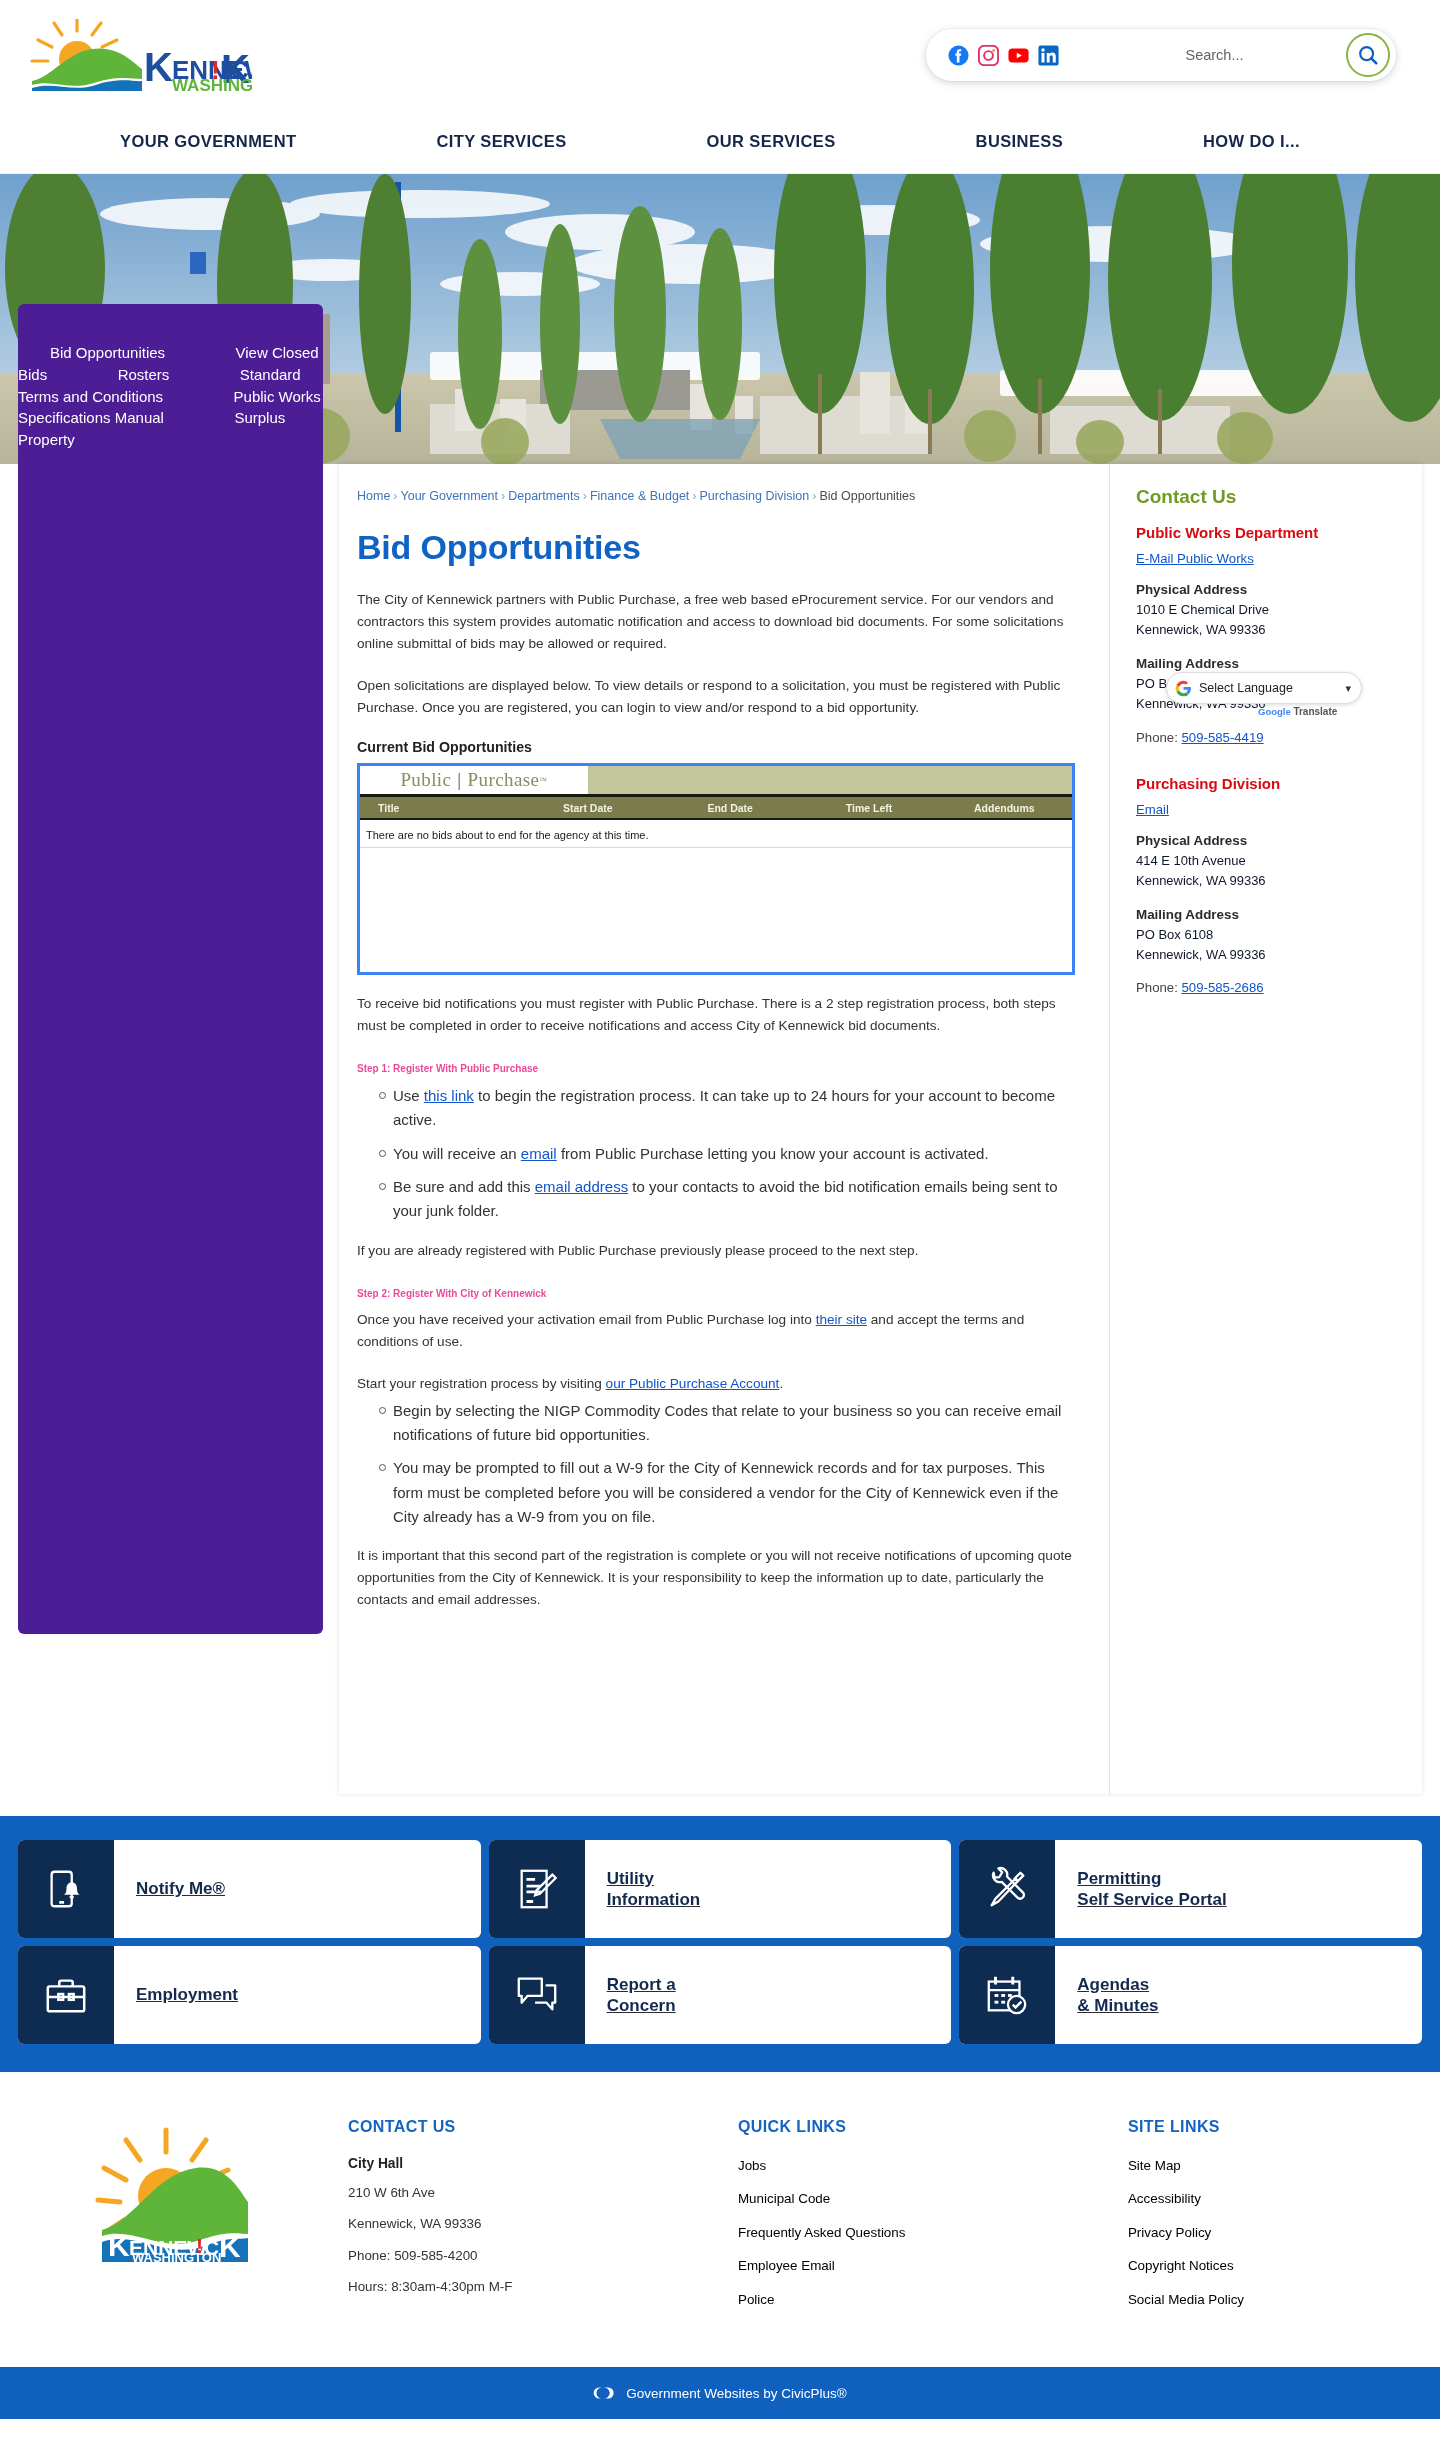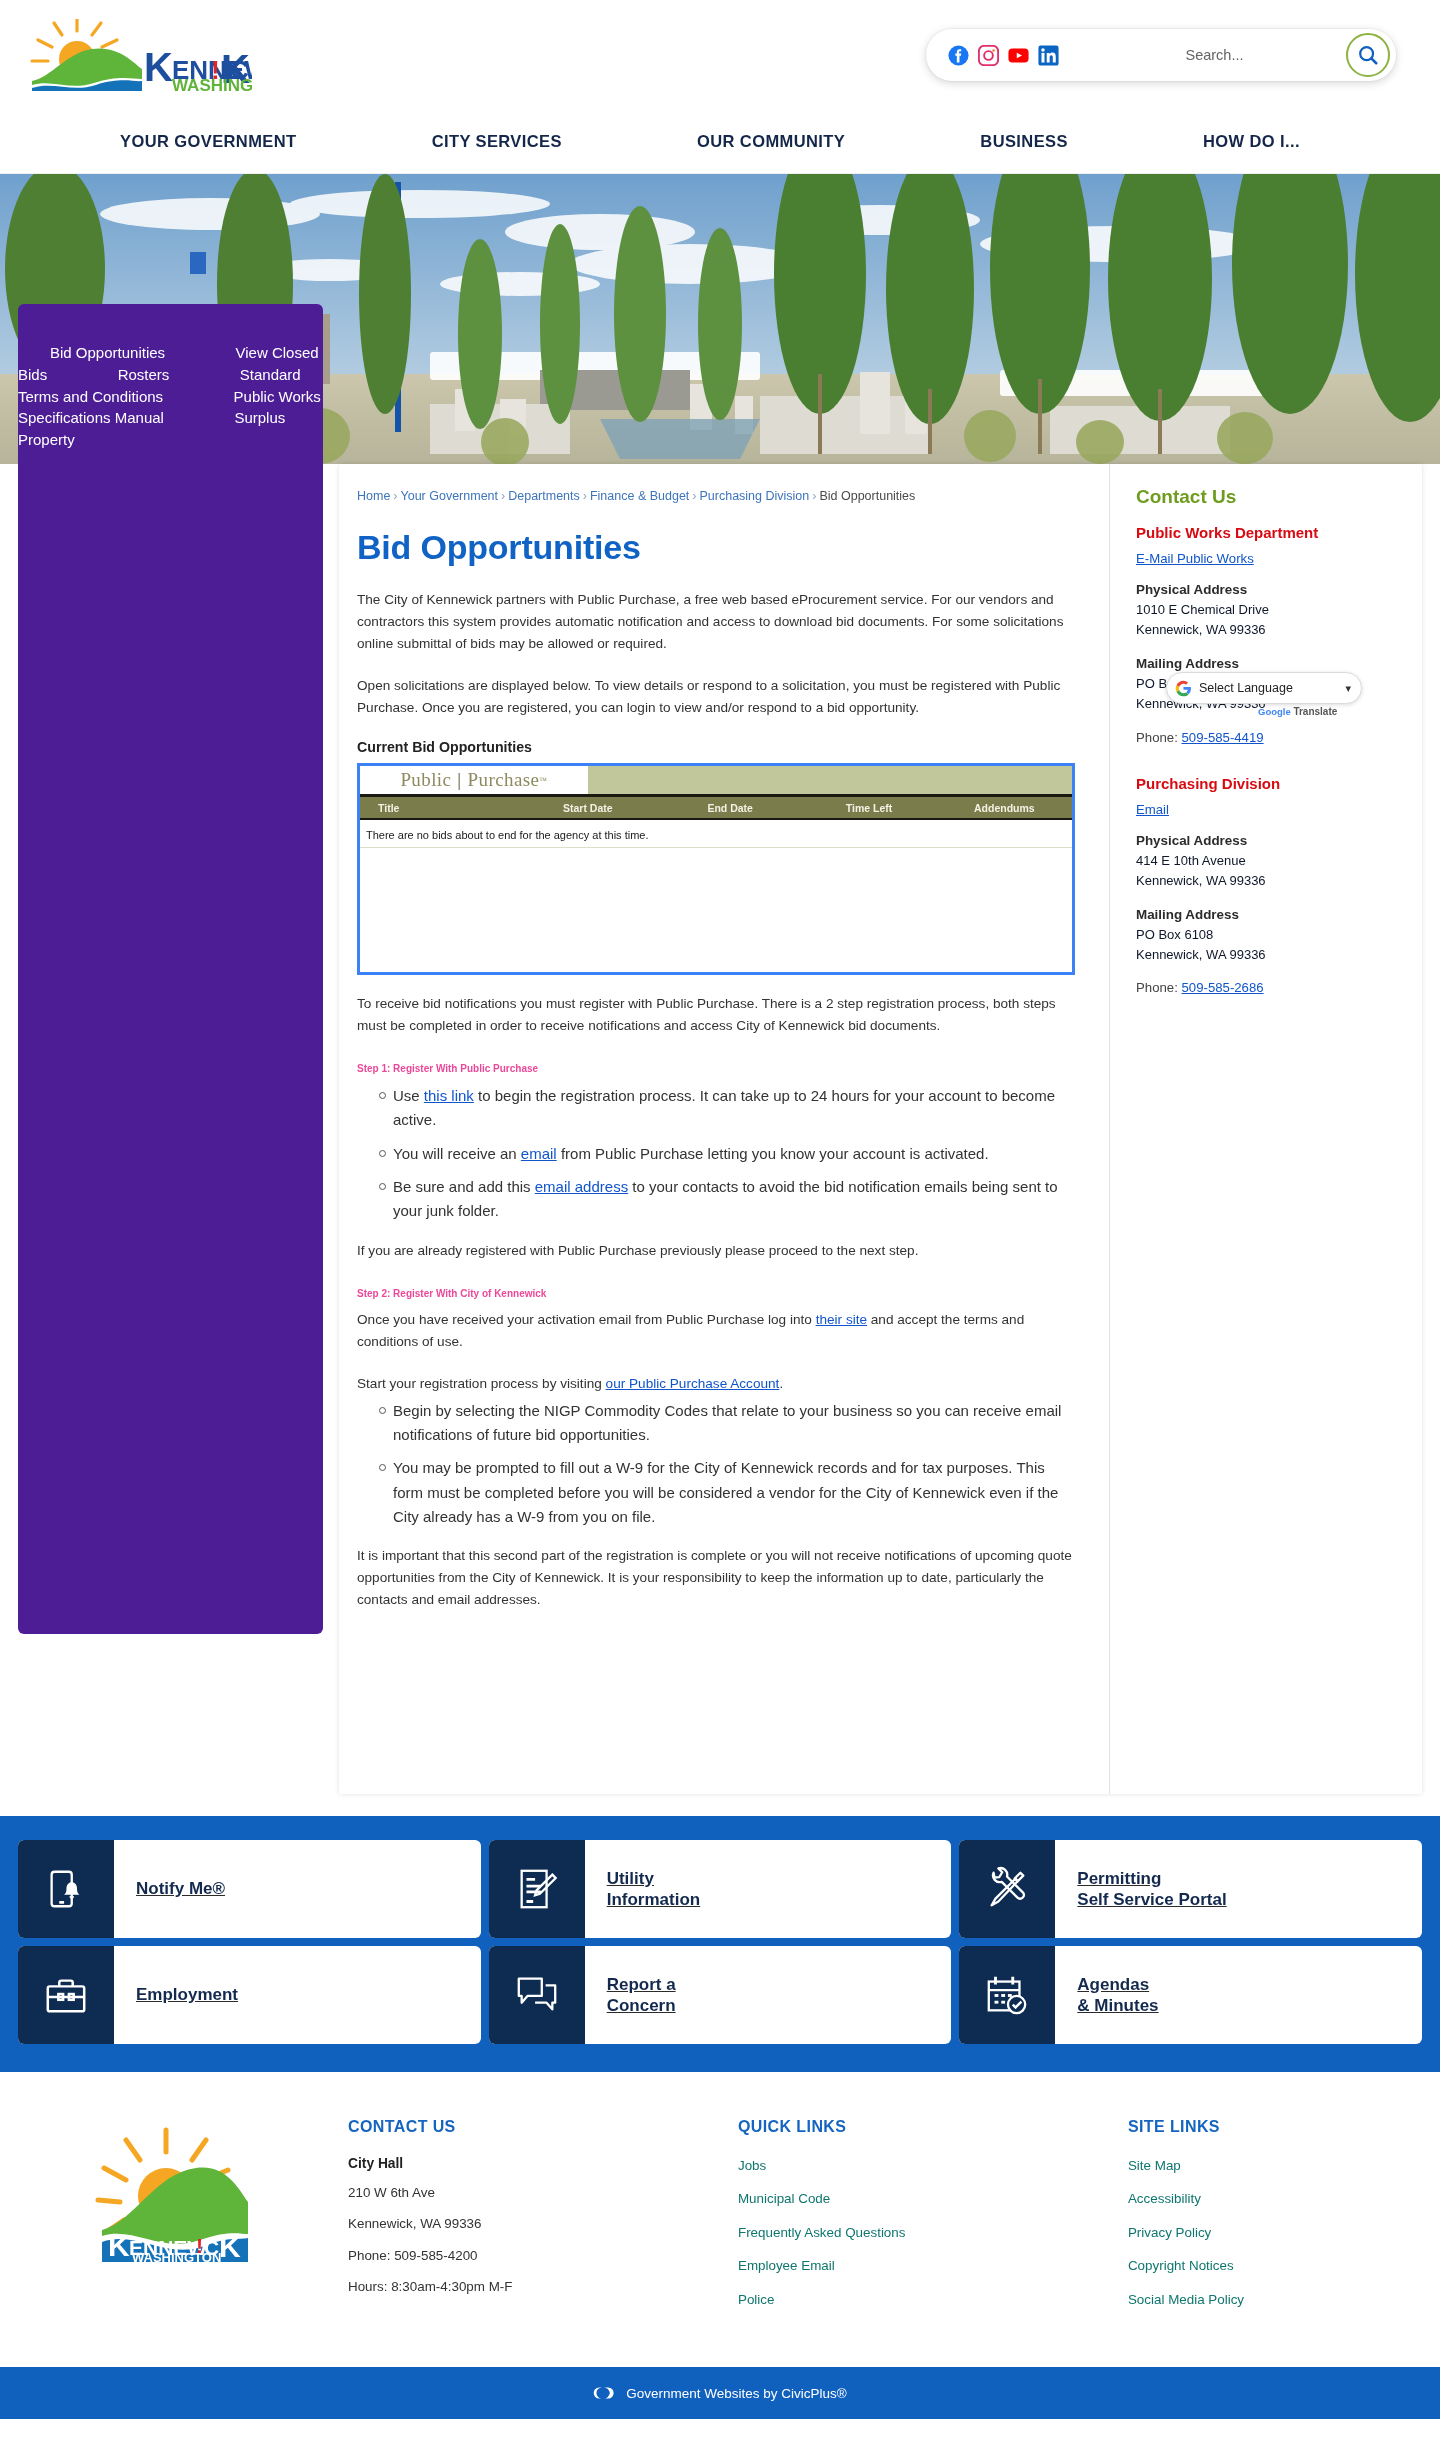--- a/index.html
+++ b/index.html
@@ -347,21 +347,21 @@
   .f-col.wide { flex: 1.35; }
   .f-head {
     font-size: 16px;
     font-weight: 700;
     color: #1565c0;
     letter-spacing: 0.4px;
     margin-bottom: 20px;
   }
   .f-strong { font-size: 13.8px; font-weight: 700; color: #222; margin-bottom: 12px; }
   .f-line { font-size: 13.4px; color: #333; line-height: 1.45; margin-bottom: 12px; }
-  .f-link { font-size: 13.4px; color: #0f766e; line-height: 1.45; margin-bottom: 14px; cursor: pointer; display: block; }
+  .f-link { font-size: 13.4px; color: #000000; line-height: 1.45; margin-bottom: 14px; cursor: pointer; display: block; }
 
   .bottombar {
     background: #1060bd;
     height: 52px;
     display: flex;
     align-items: center;
     justify-content: center;
     gap: 11px;
   }
   .bb-text { color: #fff; font-size: 13.5px; }
@@ -438,21 +438,21 @@
         <line x1="15.6" y1="15.6" x2="21" y2="21" stroke="#1060bd" stroke-width="2.8" stroke-linecap="round"></line>
       </svg>
     </button>
   </div>
 </div>
 
 <nav class="nav">
   <div class="nav-inner">
     <a class="nav-item">YOUR GOVERNMENT</a>
     <a class="nav-item">CITY SERVICES</a>
-    <a class="nav-item">OUR COMMUNITY</a>
+    <a class="nav-item">OUR SERVICES</a>
     <a class="nav-item">BUSINESS</a>
     <a class="nav-item">HOW DO I...</a>
   </div>
 </nav>
 
 <div class="hero">
   <svg viewBox="0 0 1440 290" preserveAspectRatio="none">
     <defs>
       <linearGradient id="sky" x1="0" y1="0" x2="0" y2="1">
         <stop offset="0%" stop-color="#6fa0cd"></stop>

